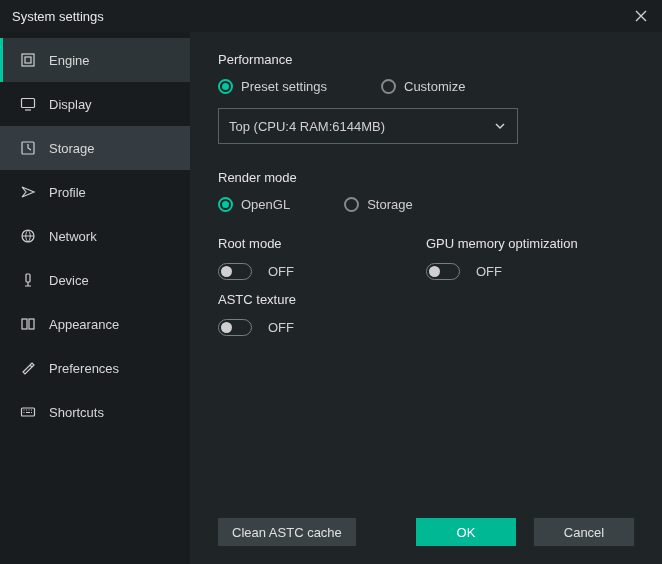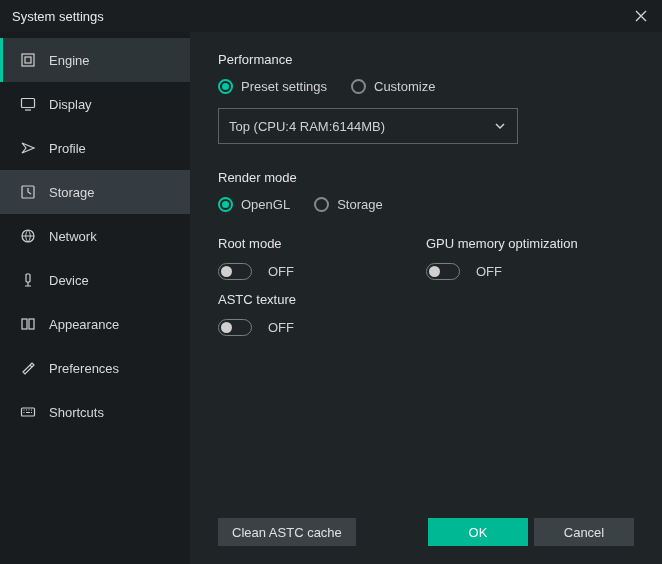--- a/index.html
+++ b/index.html
@@ -73,21 +73,21 @@
   position: relative;
   background: #1f2427;
 }
 .section-title {
   color: #e4e4e4;
   font-size: 13px;
   margin-bottom: 12px;
 }
 .radio-row {
   display: flex;
-  gap: 24px;
+  gap: 54px;
   margin-bottom: 14px;
 }
 .radio {
   display: flex;
   align-items: center;
   gap: 8px;
   cursor: pointer;
 }
 .radio-circle {
   width: 15px;
@@ -150,21 +150,21 @@
   background: #d0d0d0;
   top: 2px;
   left: 2px;
 }
 .bottom-bar {
   position: absolute;
   bottom: 18px;
   left: 28px;
   right: 28px;
   display: flex;
-  gap: 6px;
+  gap: 18px;
   align-items: center;
   text-align: right;
 }
 .btn {
   height: 28px;
   display: flex;
   align-items: center;
   justify-content: center;
   cursor: pointer;
   font-size: 13px;
@@ -216,37 +216,37 @@
     <div class="sidebar-item">
       <span class="icon">
         <svg width="16" height="16" viewBox="0 0 16 16">
             <rect x="1.5" y="2.5" width="13" height="9" rx="1" fill="none" stroke="currentColor" stroke-width="1.2"></rect>
             <path d="M5 14 h6" stroke="currentColor" stroke-width="1.2"></path>
           </svg>
       </span>
       <span>Display</span>
     </div>
 
-    <div class="sidebar-item">
-      <span class="icon">
-        <svg width="16" height="16" viewBox="0 0 16 16">
-            <path d="M2 3 L6 8 L2 13 L14 8 Z" fill="none" stroke="currentColor" stroke-width="1.2"></path>
-          </svg>
-      </span>
-      <span>Profile</span>
-    </div>
-
     <div class="sidebar-item hover">
       <span class="icon">
         <svg width="16" height="16" viewBox="0 0 16 16">
             <rect x="2" y="2" width="12" height="12" rx="1" fill="none" stroke="currentColor" stroke-width="1.2"></rect>
             <path d="M8 4 v4 l3 2" stroke="currentColor" stroke-width="1.2" fill="none"></path>
           </svg>
       </span>
       <span>Storage</span>
+    </div>
+
+    <div class="sidebar-item">
+      <span class="icon">
+        <svg width="16" height="16" viewBox="0 0 16 16">
+            <path d="M2 3 L6 8 L2 13 L14 8 Z" fill="none" stroke="currentColor" stroke-width="1.2"></path>
+          </svg>
+      </span>
+      <span>Profile</span>
     </div>
 
     <div class="sidebar-item">
       <span class="icon">
         <svg width="16" height="16" viewBox="0 0 16 16">
             <circle cx="8" cy="8" r="6" fill="none" stroke="currentColor" stroke-width="1.2"></circle>
             <path d="M2 8 h12 M8 2 C5 5 5 11 8 14 M8 2 C11 5 11 11 8 14" fill="none" stroke="currentColor" stroke-width="1"></path>
           </svg>
       </span>
       <span>Network</span>

